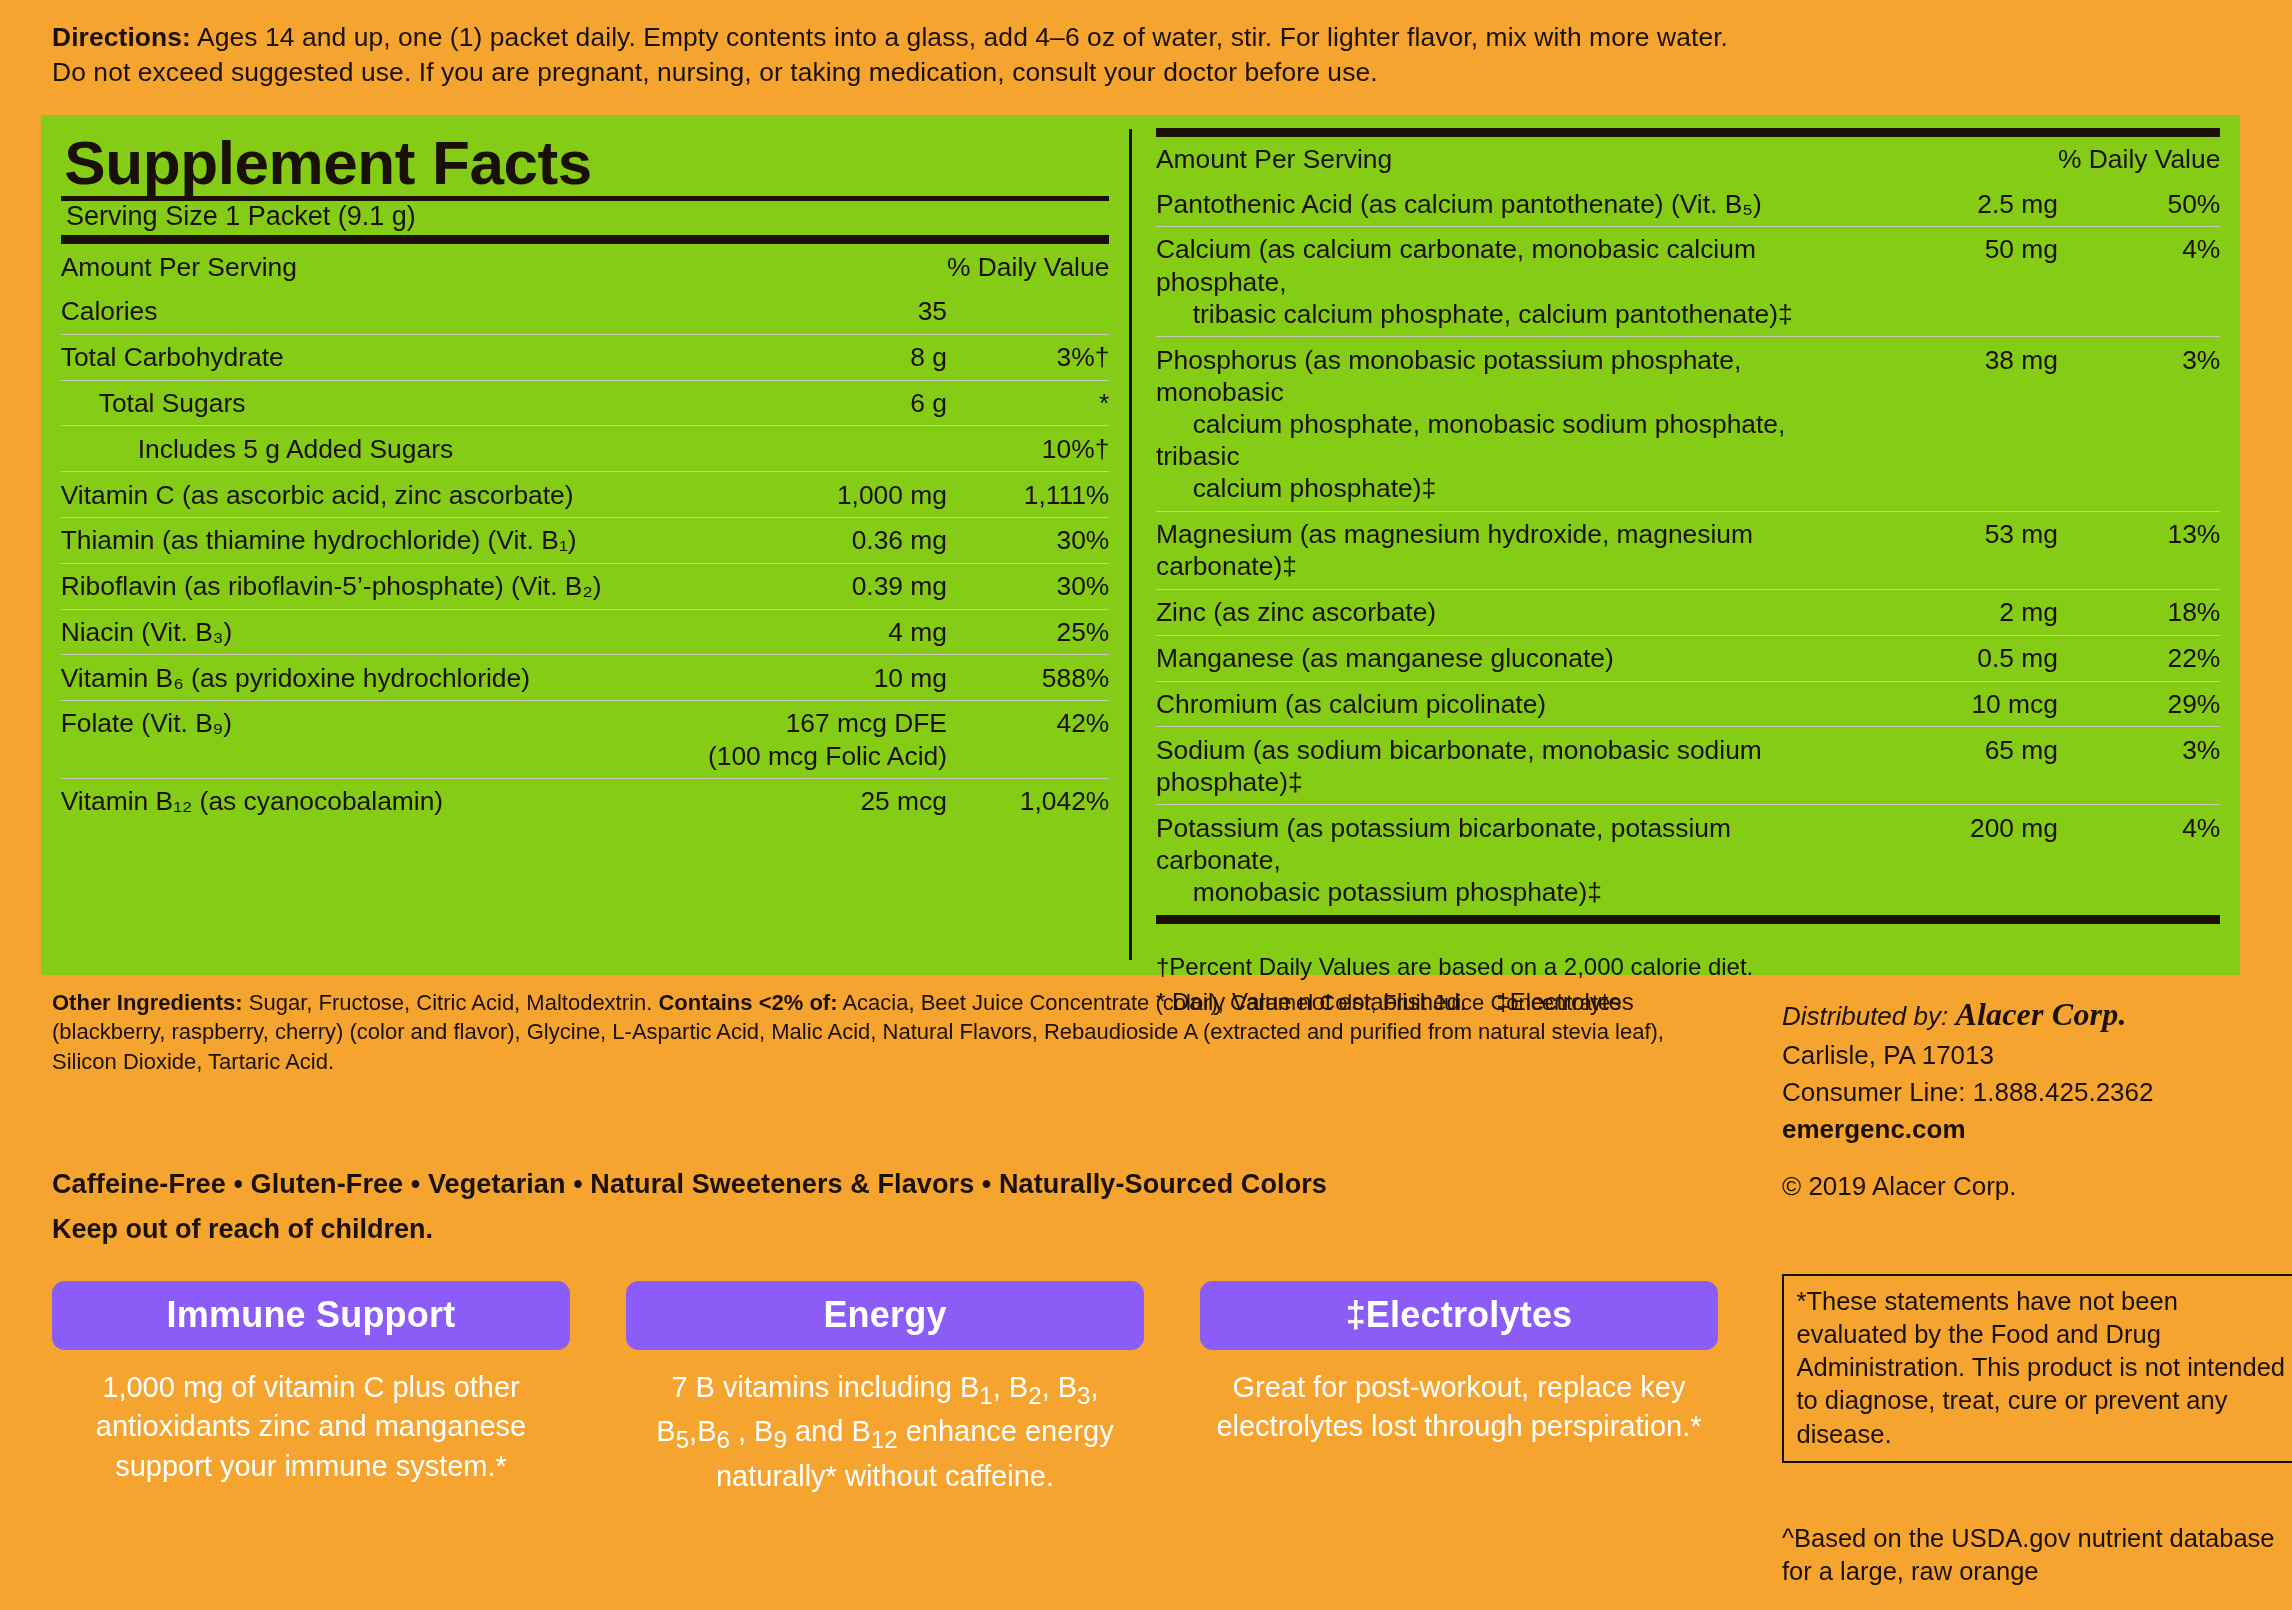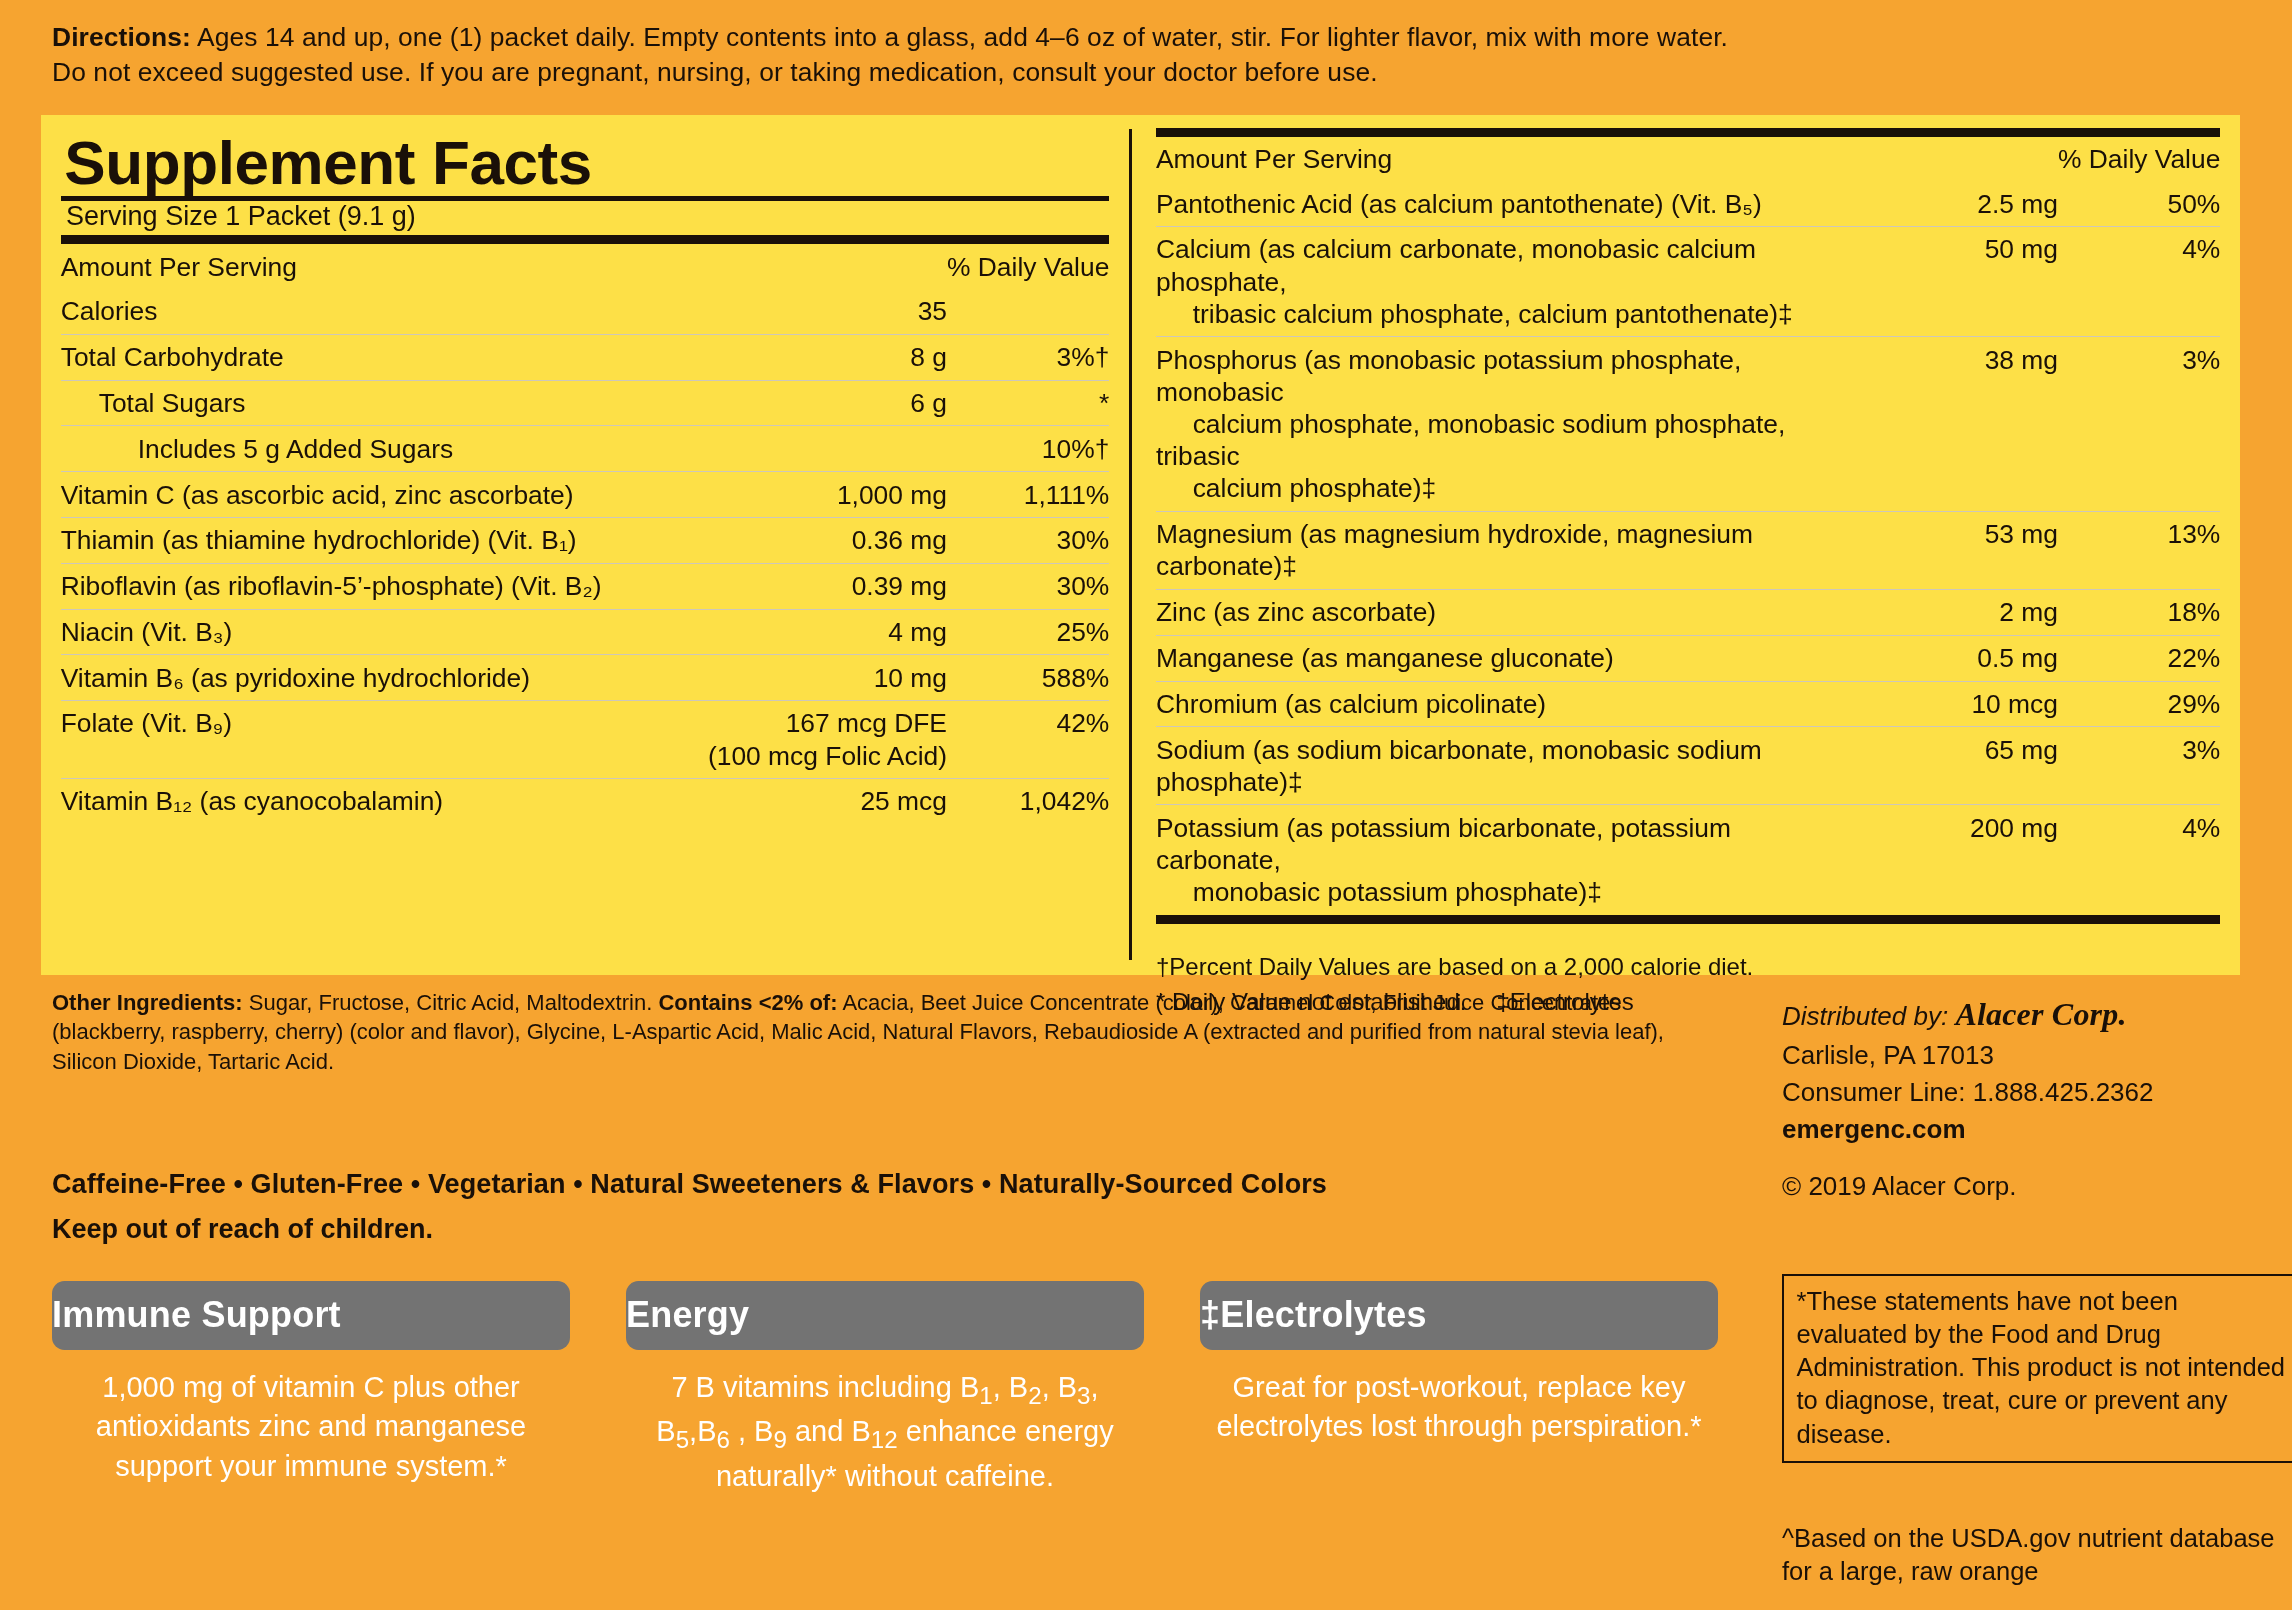--- a/index.html
+++ b/index.html
@@ -26,21 +26,21 @@
   }
   .directions b { font-weight: bold; }
 
   
   .panel {
     position: absolute;
     left: 41px;
     top: 115px;
     width: 2199px;
     height: 860px;
-    background: #fde047;
+    background: #84cc16;
     display: flex;
     padding: 0;
   }
   .panel-col {
     position: relative;
     padding: 12.5px 19.7px 9px 19.7px;
   }
   .col-left { width: 1088px; }
   .col-right { width: 1111px; border-left: none; padding-left: 27px; }
   .vdivider {
@@ -147,23 +147,24 @@
   .benefits {
     position: absolute;
     left: 52px;
     top: 1281px;
     width: 1702px;
     display: flex;
     gap: 56px;
   }
   .ben { width: 518px; }
   .ben-badge {
-    background: #737373;
+    background: #8b5cf6;
     color: #ffffff;
     border-radius: 12.5px;
+    text-align: center;
     font-weight: bold;
     font-size: 36px;
     padding: 12.5px 0 14.3px 0;
     letter-spacing: 0.2px;
   }
   .ben-text {
     text-align: center;
     color: #ffffff;
     font-size: 29px;
     line-height: 1.36;

